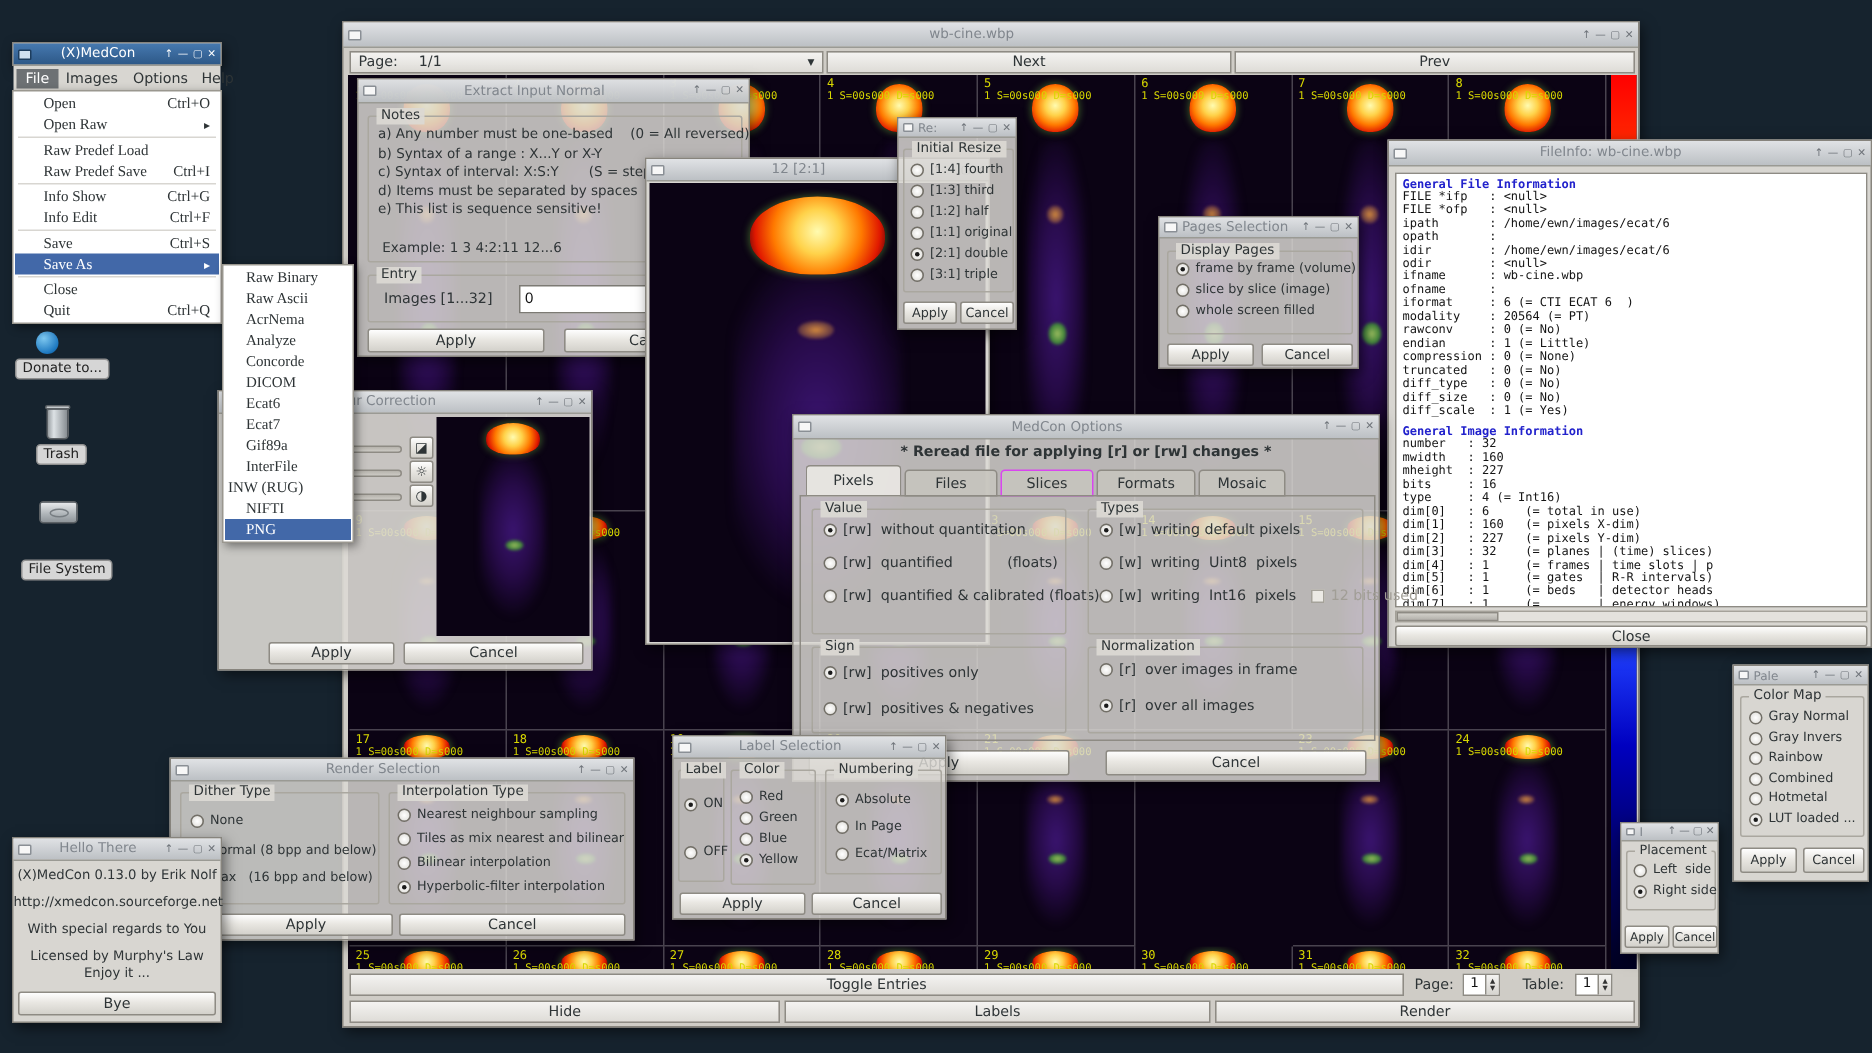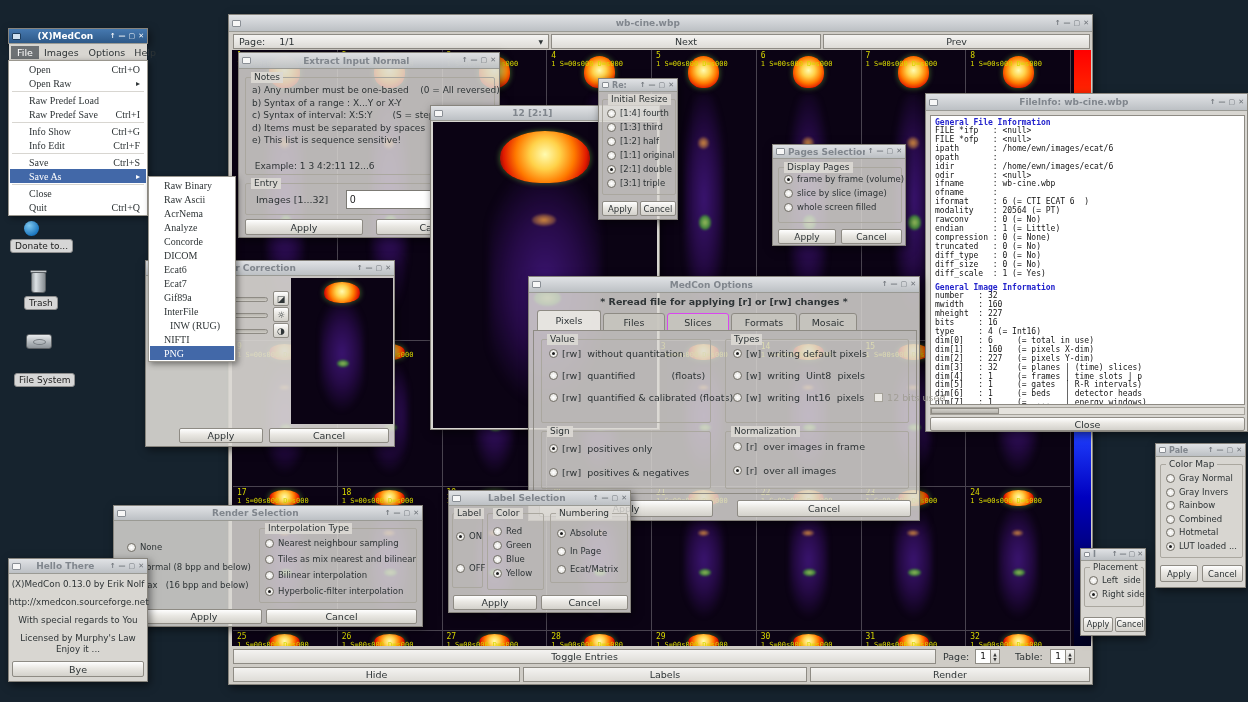--- a/index.html
+++ b/index.html
@@ -1,21 +1,21 @@
 <!DOCTYPE html>
 <html><head>
 <meta charset="utf-8">
 <style>
   * { margin:0; padding:0; box-sizing:border-box; }
   html,body { width:1248px; height:702px; overflow:hidden; }
   body { position:relative; background:#16232e; font-family:"DejaVu Sans",sans-serif; }
 
   .window { position:absolute; background:#d8d6d1; border:1px solid #87847d; box-shadow:2px 3px 8px rgba(0,0,0,.5); }
   .window.translucent { background:rgba(219,217,212,.84); }
-  .titlebar { display:flex; align-items:center; height:15px; padding:0 3px; background:linear-gradient(#e0e2e5,#bcc0c4); border-bottom:1px solid #9a9a94; font-size:9px; font-weight:bold; color:#80868d; }
+  .titlebar { display:flex; align-items:center; height:15px; padding:0 3px; background:linear-gradient(#e0e2e5,#bcc0c4); border-bottom:1px solid #9a9a94; font-size:9px; font-weight:normal; color:#80868d; }
   .titlebar.small { height:13px; font-size:8px; }
   .titlebar .wicon { width:9px; height:7px; border:1px solid #8a8f95; background:#f7f7f7; border-radius:1px; margin-right:3px; flex:none; }
   .titlebar .ttext { flex:1; text-align:center; white-space:nowrap; overflow:hidden; }
   .wbtns { display:flex; flex:none; }
   .wbtns span { margin-left:3px; font-size:7px; color:#6f747a; line-height:13px; }
 
   .gtkbtn { position:absolute; display:flex; align-items:center; justify-content:center; background:linear-gradient(#fefefe,#e9e7e2 45%,#d3d1cb); border:1px solid #8e8b84; border-radius:2px; font-size:9.5px; color:#2e3436; white-space:nowrap; overflow:hidden; }
   .flatbar { position:absolute; background:linear-gradient(#f4f3f1,#dedcd7); border:1px solid #8e8b84; font-size:9.5px; color:#2e3436; display:flex; align-items:center; }
 
   .frame { position:absolute; border:1px solid #aaa79f; border-radius:2px; }
@@ -269,29 +269,20 @@
           <div class="clabel"><span class="cnum">20</span><br>1 S=00s000 D=s000</div>
         </div>
         <div class="cell" style="left: 419px; top: 437px; width: 104.75px; height: 144px;">
           <div class="fig">
             <div class="sbody"></div>
             <div class="sbrain"></div>
             <div class="sspot"></div>
             <div class="sspot2"></div>
           </div>
           <div class="clabel"><span class="cnum">21</span><br>1 S=00s000 D=s000</div>
-        </div>
-        <div class="cell" style="left: 523.75px; top: 437px; width: 104.75px; height: 144px;">
-          <div class="fig">
-            <div class="sbody"></div>
-            <div class="sbrain"></div>
-            <div class="sspot"></div>
-            <div class="sspot2"></div>
-          </div>
-          <div class="clabel"><span class="cnum">22</span><br>1 S=00s000 D=s000</div>
         </div>
         <div class="cell" style="left: 628.5px; top: 437px; width: 104.75px; height: 144px;">
           <div class="fig">
             <div class="sbody"></div>
             <div class="sbrain"></div>
             <div class="sspot"></div>
             <div class="sspot2"></div>
           </div>
           <div class="clabel"><span class="cnum">23</span><br>1 S=00s000 D=s000</div>
         </div>
@@ -674,21 +665,21 @@
     </div>
   <div class="mitem" style="padding-left:14px">
       <span class="mlabel">Ecat7</span>
     </div>
   <div class="mitem" style="padding-left:14px">
       <span class="mlabel">Gif89a</span>
     </div>
   <div class="mitem" style="padding-left:14px">
       <span class="mlabel">InterFile</span>
     </div>
-  <div class="mitem" style="padding-left:20px">
+  <div class="mitem" style="padding-left:2px">
       <span class="mlabel">INW (RUG)</span>
     </div>
   <div class="mitem" style="padding-left:14px">
       <span class="mlabel">NIFTI</span>
     </div>
   <div class="mitem hl" style="padding-left:14px">
       <span class="mlabel">PNG</span>
     </div>
 </div>
 
@@ -749,20 +740,23 @@
   <div class="titlebar">
     <span class="wicon"></span>
     <span class="ttext">Render Selection</span>
     <span class="wbtns">
         <span>↑</span>
         <span>—</span>
         <span>▢</span>
         <span>✕</span>
       </span>
   </div>
+  <div class="frame" style="left:6px;top:22px;width:133px;height:75px">
+      <span class="flabel">Dither Type</span>
+    </div>
   <div class="opt sm" style="left:13px;top:36px"><span class="radio"></span><span>None</span></div>
   <div class="opt sm" style="left:13px;top:56px"><span class="radio"></span><span>Normal (8 bpp and below)</span></div>
   <div class="opt sm" style="left:13px;top:74px"><span class="radio"></span><span>Max   (16 bpp and below)</span></div>
   <div class="frame" style="left:145px;top:22px;width:158px;height:75px">
       <span class="flabel">Interpolation Type</span>
     </div>
   <div class="opt sm" style="left:151px;top:32px"><span class="radio"></span><span>Nearest neighbour sampling</span></div>
   <div class="opt sm" style="left:151px;top:48px"><span class="radio"></span><span>Tiles as mix nearest and bilinear</span></div>
   <div class="opt sm" style="left:151px;top:64px"><span class="radio"></span><span>Bilinear interpolation</span></div>
   <div class="opt sm" style="left:151px;top:80px"><span class="radio sel"></span><span>Hyperbolic-filter interpolation</span></div>

